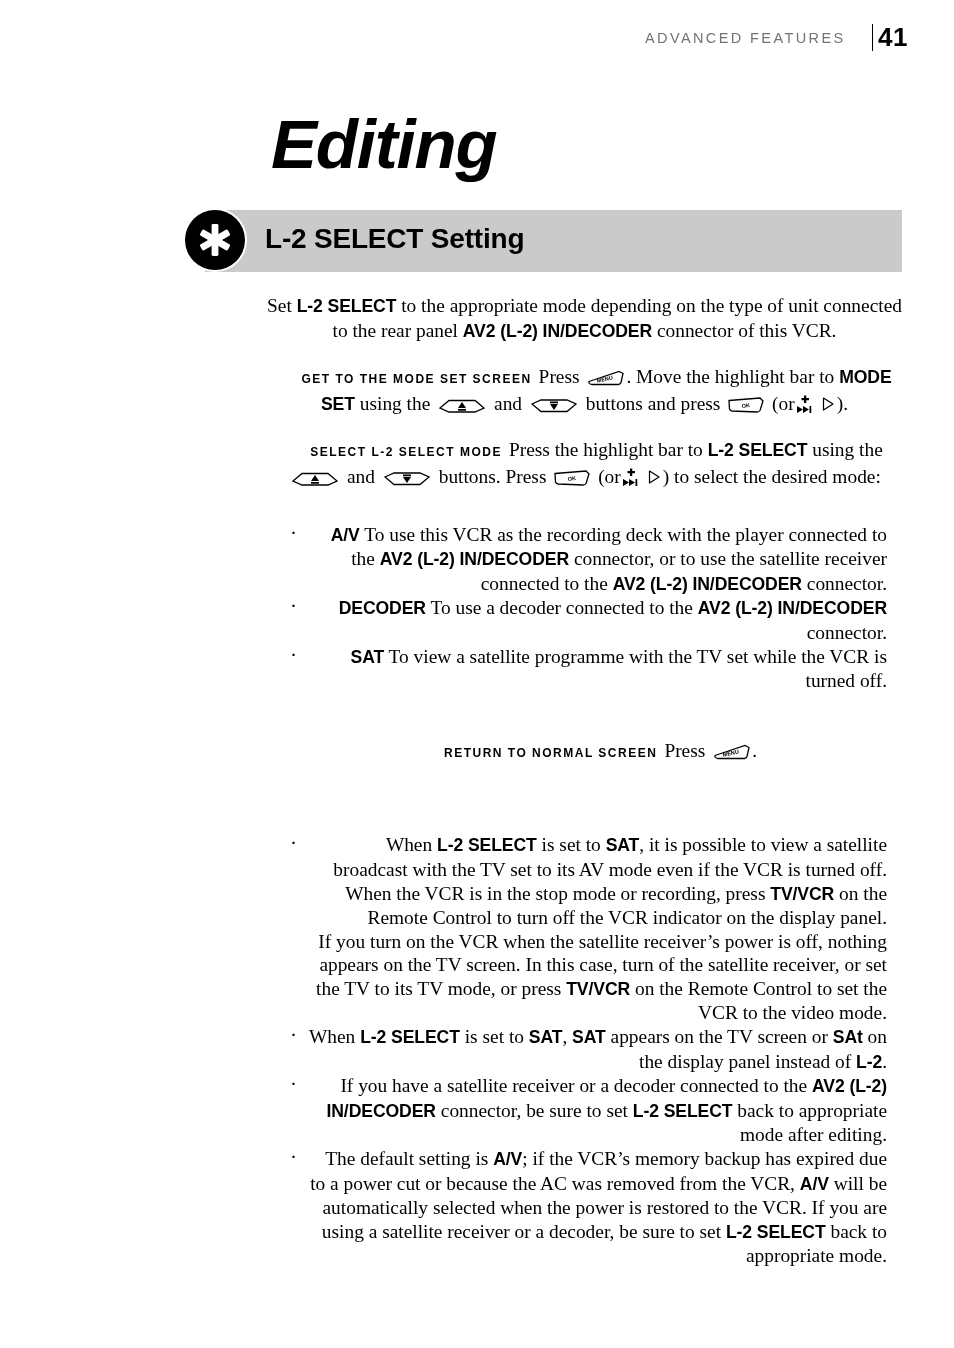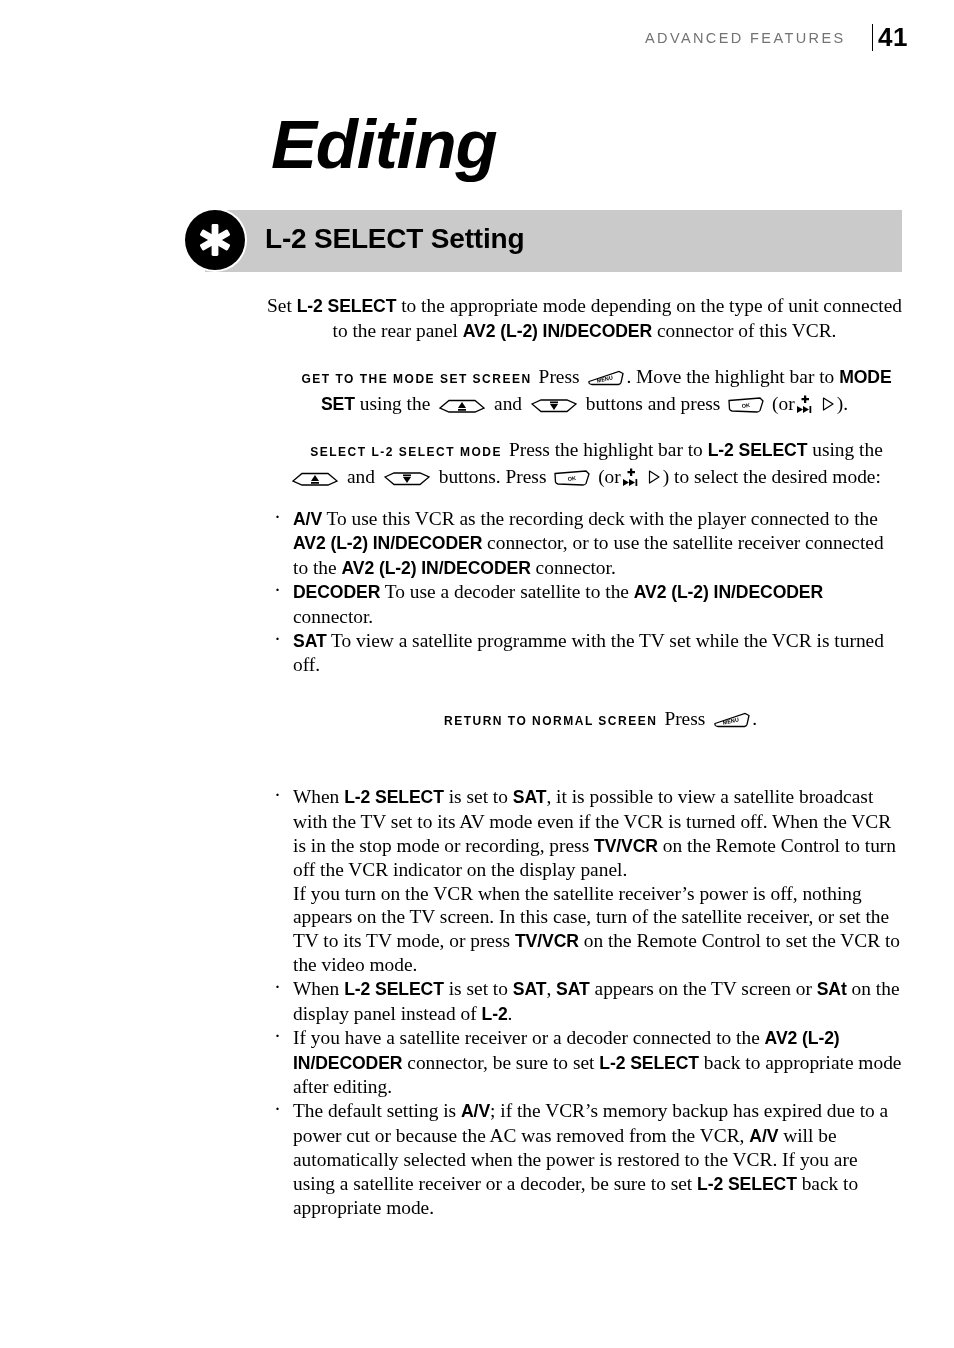--- a/index.html
+++ b/index.html
@@ -128,22 +128,23 @@
     font-family: "Liberation Sans", sans-serif;
     font-weight: bold;
     font-size: 12px;
     letter-spacing: 1.5px;
     padding-right: 7px;
     margin-left: 24px;
   }
 
   ul.bullets {
     list-style: none;
-    margin: 0;
+    margin: 16px;
     padding: 0;
+    text-align: right;
   }
   ul.bullets li {
     position: relative;
     padding-left: 27px;
     font-size: 19.4px;
     line-height: 23.6px;
     margin-top: 0px;
   }
   ul.bullets li::before {
     content: "\00b7";
@@ -248,21 +249,21 @@
             <path d="M14 22 L26 29 L14 36 Z" fill="#000"></path>
             <rect x="27" y="22" width="3.5" height="14" fill="#000"></rect>
           </svg></span><span class="key key-play"><svg viewBox="0 0 28 32">
             <path d="M5 4 L24 16 L5 28 Z" fill="none" stroke="#000" stroke-width="2.4" stroke-linejoin="round"></path>
           </svg></span><span>) to select the desired mode:</span></p>
 
     <div class="spacer-18"></div>
 
     <ul class="bullets">
       <li><b>A/V</b><span> To use this VCR as the recording deck with the player connected to the </span><b>AV2 (L-2) IN/DECODER</b><span> connector, or to use the satellite receiver connected to the </span><b>AV2 (L-2) IN/DECODER</b><span> connector.</span></li>
-      <li><b>DECODER</b><span> To use a decoder satellite to the </span><b>AV2 (L-2) IN/DECODER</b><span> connector.</span></li>
+      <li><b>DECODER</b><span> To use a decoder connected to the </span><b>AV2 (L-2) IN/DECODER</b><span> connector.</span></li>
       <li><b>SAT</b><span> To view a satellite programme with the TV set while the VCR is turned off.</span></li>
     </ul>
 
     <div class="spacer-30"></div>
 
     <p class="para" style="margin-left:8px;"><span class="steplabel">RETURN TO NORMAL SCREEN</span><span>Press </span><span class="key key-menu"><svg viewBox="0 0 76 34">
             <path d="M6 25 L66 5 L74 9 L70 27 Q69 30 65 31 L12 31 Q8 31 6 28 Z" fill="#ffffff" stroke="#000" stroke-width="2.6"></path>
             <text x="38" y="24" font-family="Liberation Sans, sans-serif" font-size="11" font-weight="bold" text-anchor="middle" transform="rotate(-12 38 22)">MENU</text>
           </svg></span><span>.</span></p>
   </div>

